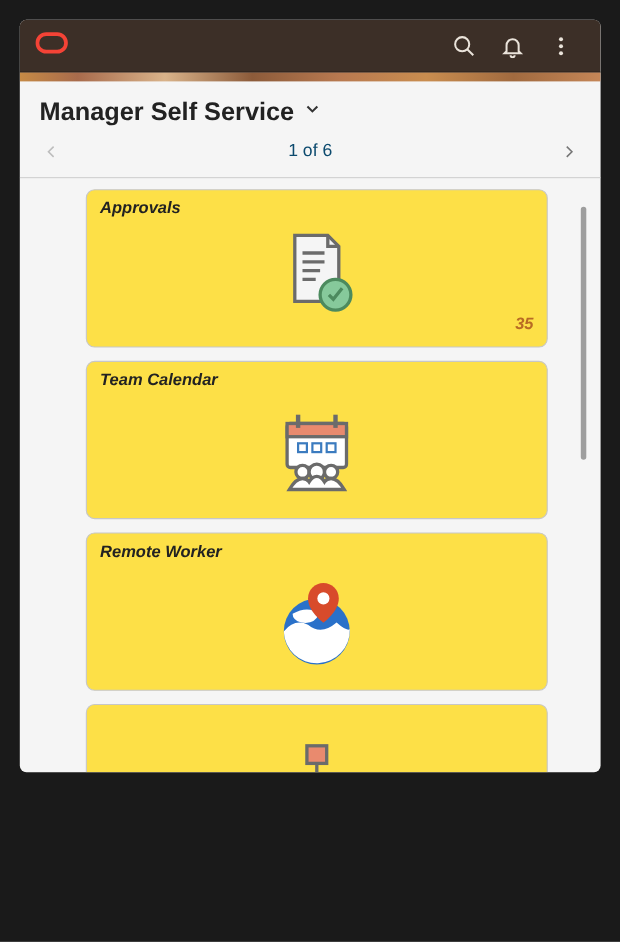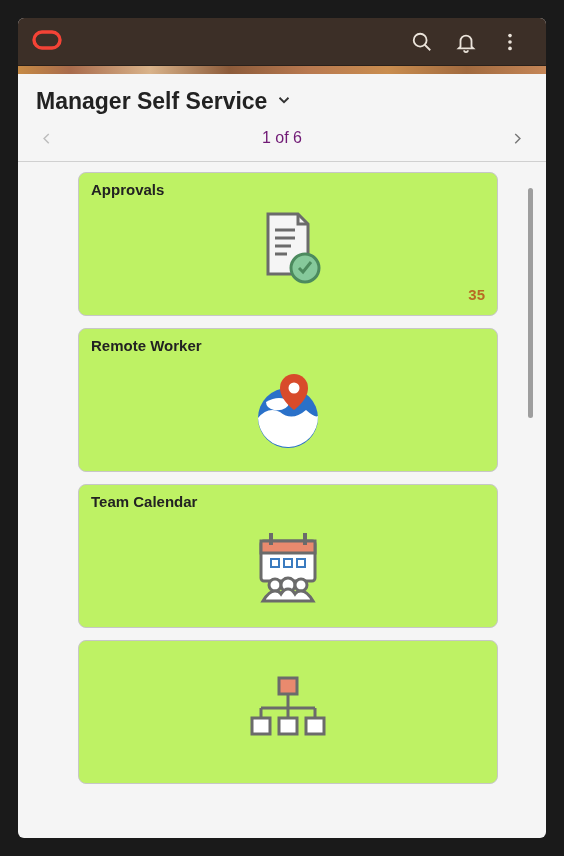--- a/index.html
+++ b/index.html
@@ -10,21 +10,21 @@
       overflow: hidden;
     }
     .device {
       position: absolute;
       left: 0; top: 0;
       width: 564px; height: 856px;
       background: #1a1a1a;
       padding: 18px;
     }
     .screen {
-      width: 528px; height: 820px;
+      width: 528px; height: 684px;
       background: #f5f5f5;
       border-radius: 6px;
       overflow: hidden;
       display: flex;
       flex-direction: column;
       position: relative;
     }
 
     
     .topbar {
@@ -67,48 +67,49 @@
 
     
     .pager-row {
       position: relative;
       display: flex;
       align-items: center;
       justify-content: center;
       padding: 4px 18px 14px;
       border-bottom: 1px solid #d0d0d0;
     }
-    .pager-label { font-size: 16px; color: #701a75; }
+    .pager-label { font-size: 16px; color: #0c4a6e; }
     .pager-prev, .pager-next {
       position: absolute;
       top: 50%; transform: translateY(-60%);
       color: #777;
       cursor: pointer;
     }
     .pager-prev { left: 22px; color:#bdbdbd; }
     .pager-next { right: 22px; }
 
     
     .tiles {
       flex: 1;
       overflow-y: hidden;
       padding: 10px 48px 0 60px;
       display: flex; flex-direction: column; gap: 12px;
       position: relative;
     }
     .tile {
-      background: #bef264;
+      background: #fde047;
       border: 1px solid #c7c7c7;
       border-radius: 8px;
       padding: 8px 12px 12px;
       display: flex;
       flex-direction: column;
       cursor: pointer;
       height: 144px;
       flex: 0 0 auto;
+      font-style: italic;
     }
     .tile-title {
       font-size: 15px;
       font-weight: 600;
       color: #222;
       margin-bottom: 6px;
     }
     .tile-icon-area {
       flex: 1;
       display: flex;
@@ -202,33 +203,20 @@
             <path d="M45 4 v10 h10" fill="none" stroke="#6b6b6b" stroke-width="3"></path>
             <line x1="22" y1="20" x2="42" y2="20" stroke="#6b6b6b" stroke-width="3"></line>
             <line x1="22" y1="28" x2="42" y2="28" stroke="#6b6b6b" stroke-width="3"></line>
             <line x1="22" y1="36" x2="38" y2="36" stroke="#6b6b6b" stroke-width="3"></line>
             <line x1="22" y1="44" x2="34" y2="44" stroke="#6b6b6b" stroke-width="3"></line>
             <circle cx="52" cy="58" r="14" fill="#86c99b" stroke="#4c8a5e" stroke-width="3"></circle>
             <polyline points="46,58 50,62 58,52" fill="none" stroke="#4c8a5e" stroke-width="3"></polyline>
           </svg>
         </div>
         <div class="tile-badge">35</div>
-      </div>
-
-      <div class="tile">
-        <div class="tile-title">Remote Worker</div>
-        <div class="tile-icon-area">
-          <svg width="84" height="84" viewBox="0 0 84 84">
-            <circle cx="42" cy="50" r="30" fill="#2a71c9"></circle>
-            <path d="M12 50 q10 -12 22 -6 q12 10 26 -2 q9 8 12 6 a30 30 0 0 1 -60 2 z" fill="#fff"></path>
-            <path d="M20 34 q14 -8 24 0 q-4 10 -16 8 q-8 -2 -8 -8 z" fill="#fff"></path>
-            <path d="M48 6 a14 14 0 0 1 14 14 c0 12 -14 22 -14 22 s-14 -10 -14 -22 a14 14 0 0 1 14 -14 z" fill="#d84b2b"></path>
-            <circle cx="48" cy="20" r="5.5" fill="#fff"></circle>
-          </svg>
-        </div>
       </div>
 
       <div class="tile">
         <div class="tile-title">Team Calendar</div>
         <div class="tile-icon-area">
           <svg width="78" height="78" viewBox="0 0 78 78">
             <rect x="12" y="14" width="54" height="40" rx="3" fill="#fff" stroke="#6b6b6b" stroke-width="3"></rect>
             <rect x="12" y="14" width="54" height="12" fill="#e98a6e" stroke="#6b6b6b" stroke-width="3"></rect>
             <rect x="20" y="6" width="4" height="12" fill="#6b6b6b"></rect>
             <rect x="54" y="6" width="4" height="12" fill="#6b6b6b"></rect>
@@ -237,20 +225,33 @@
             <rect x="48" y="32" width="8" height="8" fill="none" stroke="#3b7bbf" stroke-width="2"></rect>
             <circle cx="26" cy="58" r="6" fill="#fff" stroke="#6b6b6b" stroke-width="3"></circle>
             <circle cx="39" cy="58" r="7" fill="#fff" stroke="#6b6b6b" stroke-width="3"></circle>
             <circle cx="52" cy="58" r="6" fill="#fff" stroke="#6b6b6b" stroke-width="3"></circle>
             <path d="M14 74 q6 -10 12 -10 q4 0 6 3 q3 -5 7 -5 t7 5 q2 -3 6 -3 q6 0 12 10 z" fill="#fff" stroke="#6b6b6b" stroke-width="3"></path>
           </svg>
         </div>
       </div>
 
       <div class="tile">
+        <div class="tile-title">Remote Worker</div>
+        <div class="tile-icon-area">
+          <svg width="84" height="84" viewBox="0 0 84 84">
+            <circle cx="42" cy="50" r="30" fill="#2a71c9"></circle>
+            <path d="M12 50 q10 -12 22 -6 q12 10 26 -2 q9 8 12 6 a30 30 0 0 1 -60 2 z" fill="#fff"></path>
+            <path d="M20 34 q14 -8 24 0 q-4 10 -16 8 q-8 -2 -8 -8 z" fill="#fff"></path>
+            <path d="M48 6 a14 14 0 0 1 14 14 c0 12 -14 22 -14 22 s-14 -10 -14 -22 a14 14 0 0 1 14 -14 z" fill="#d84b2b"></path>
+            <circle cx="48" cy="20" r="5.5" fill="#fff"></circle>
+          </svg>
+        </div>
+      </div>
+
+      <div class="tile">
         <div class="tile-icon-area">
           <svg width="82" height="72" viewBox="0 0 82 72">
             <rect x="32" y="4" width="18" height="16" fill="#e98a6e" stroke="#6b6b6b" stroke-width="3"></rect>
             <line x1="41" y1="20" x2="41" y2="34" stroke="#6b6b6b" stroke-width="3"></line>
             <line x1="14" y1="34" x2="68" y2="34" stroke="#6b6b6b" stroke-width="3"></line>
             <line x1="14" y1="34" x2="14" y2="44" stroke="#6b6b6b" stroke-width="3"></line>
             <line x1="41" y1="34" x2="41" y2="44" stroke="#6b6b6b" stroke-width="3"></line>
             <line x1="68" y1="34" x2="68" y2="44" stroke="#6b6b6b" stroke-width="3"></line>
             <rect x="5" y="44" width="18" height="16" fill="#fff" stroke="#6b6b6b" stroke-width="3"></rect>
             <rect x="32" y="44" width="18" height="16" fill="#fff" stroke="#6b6b6b" stroke-width="3"></rect>

